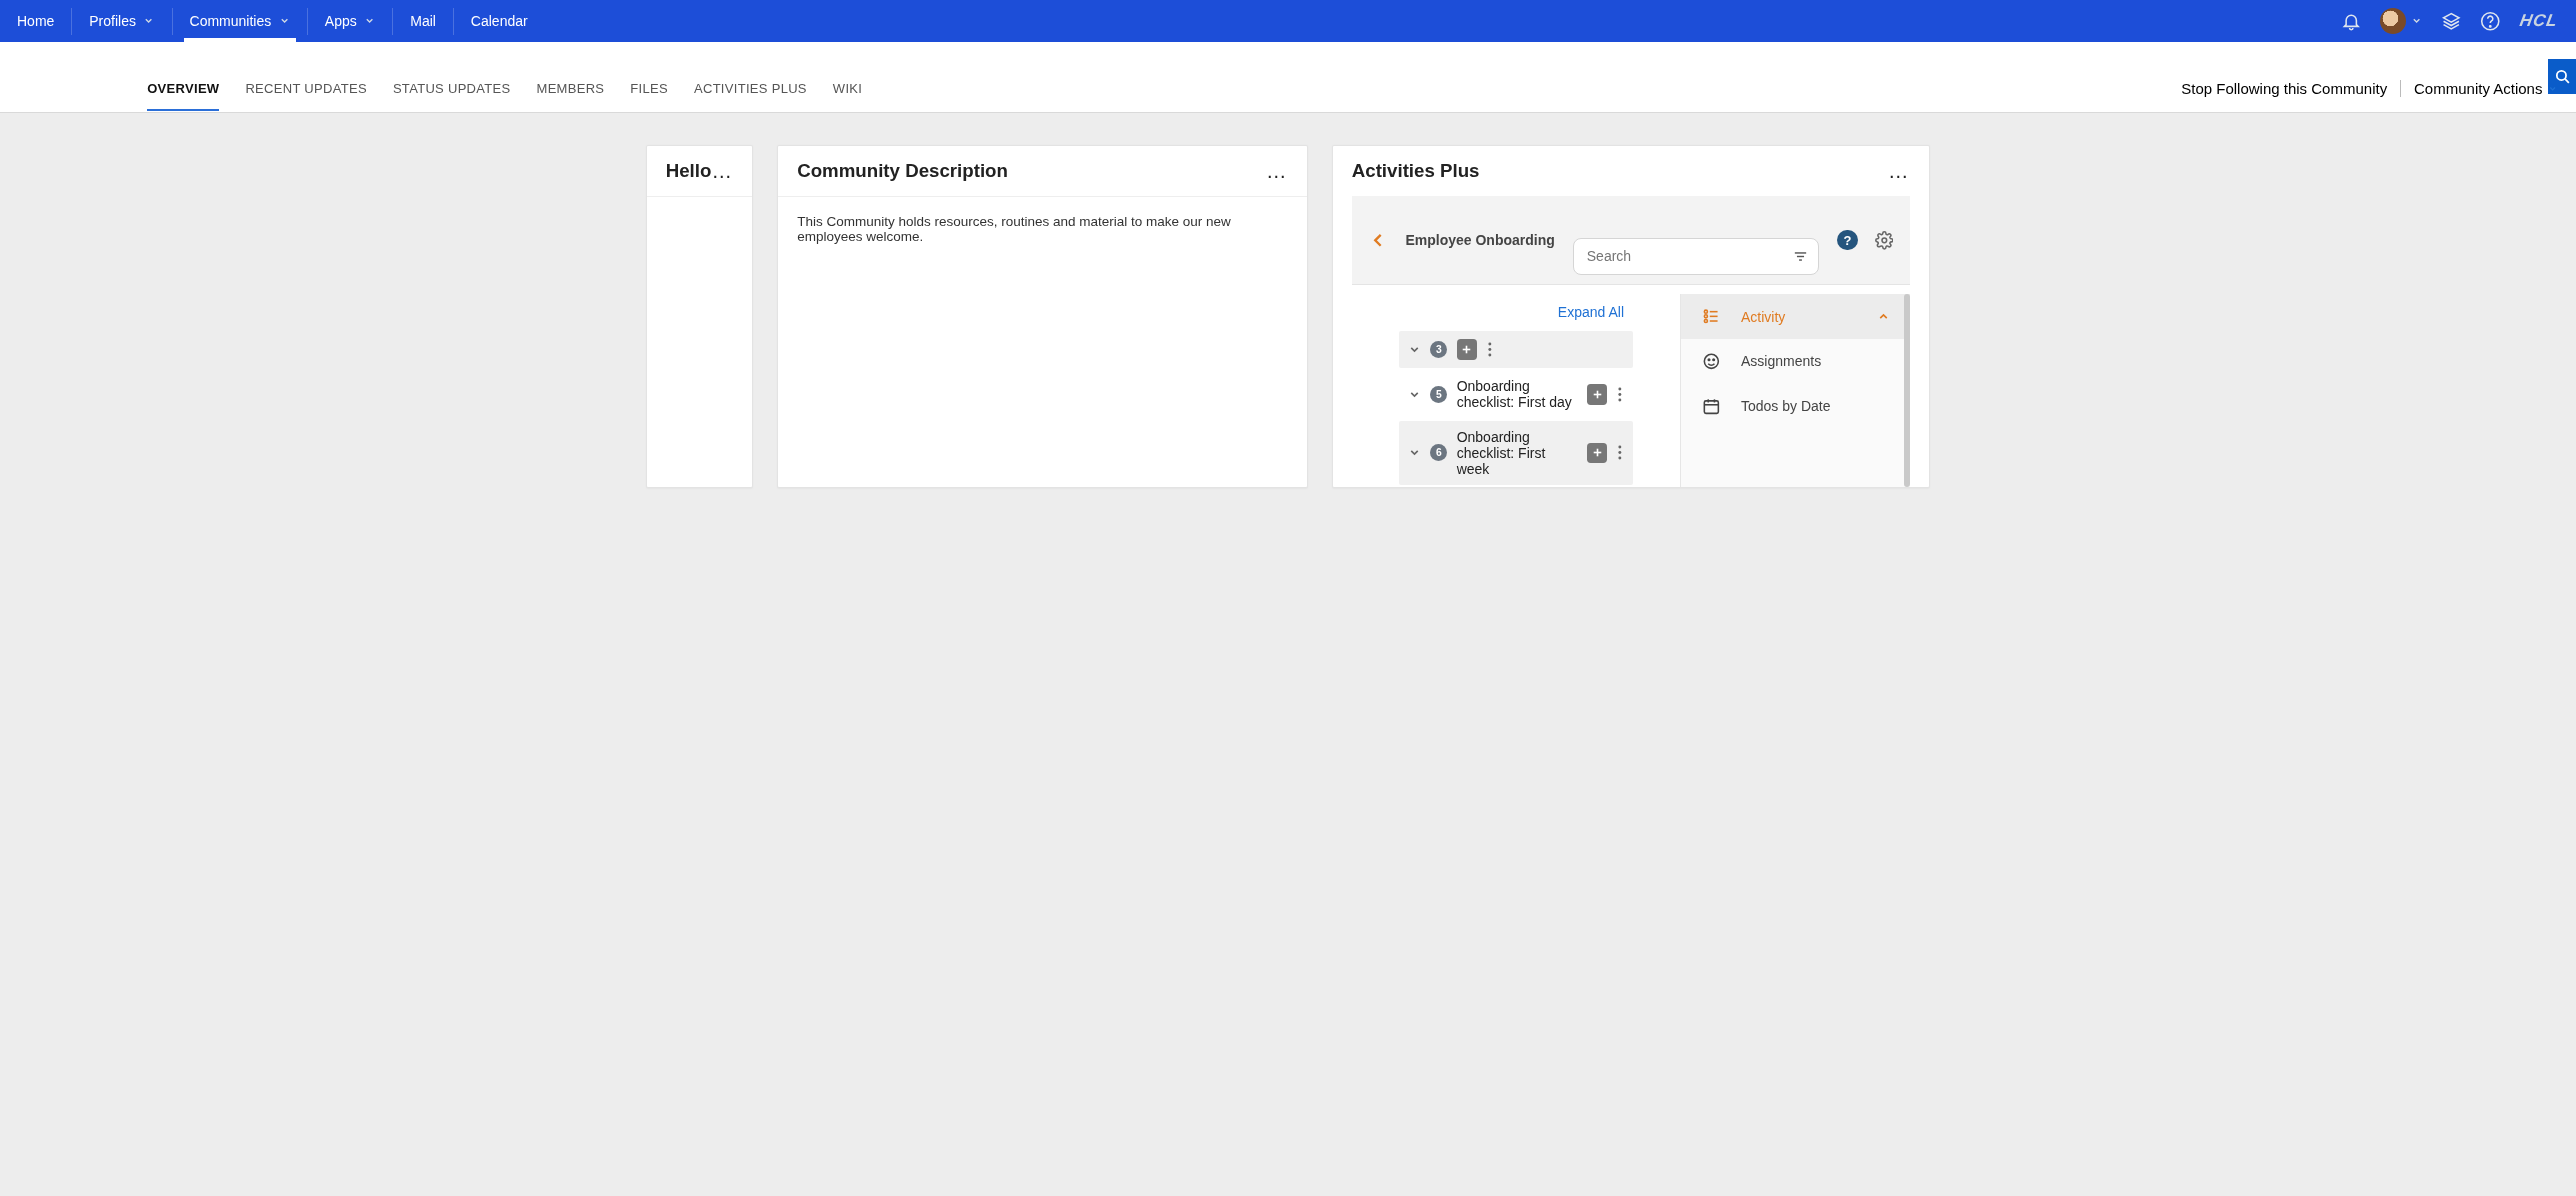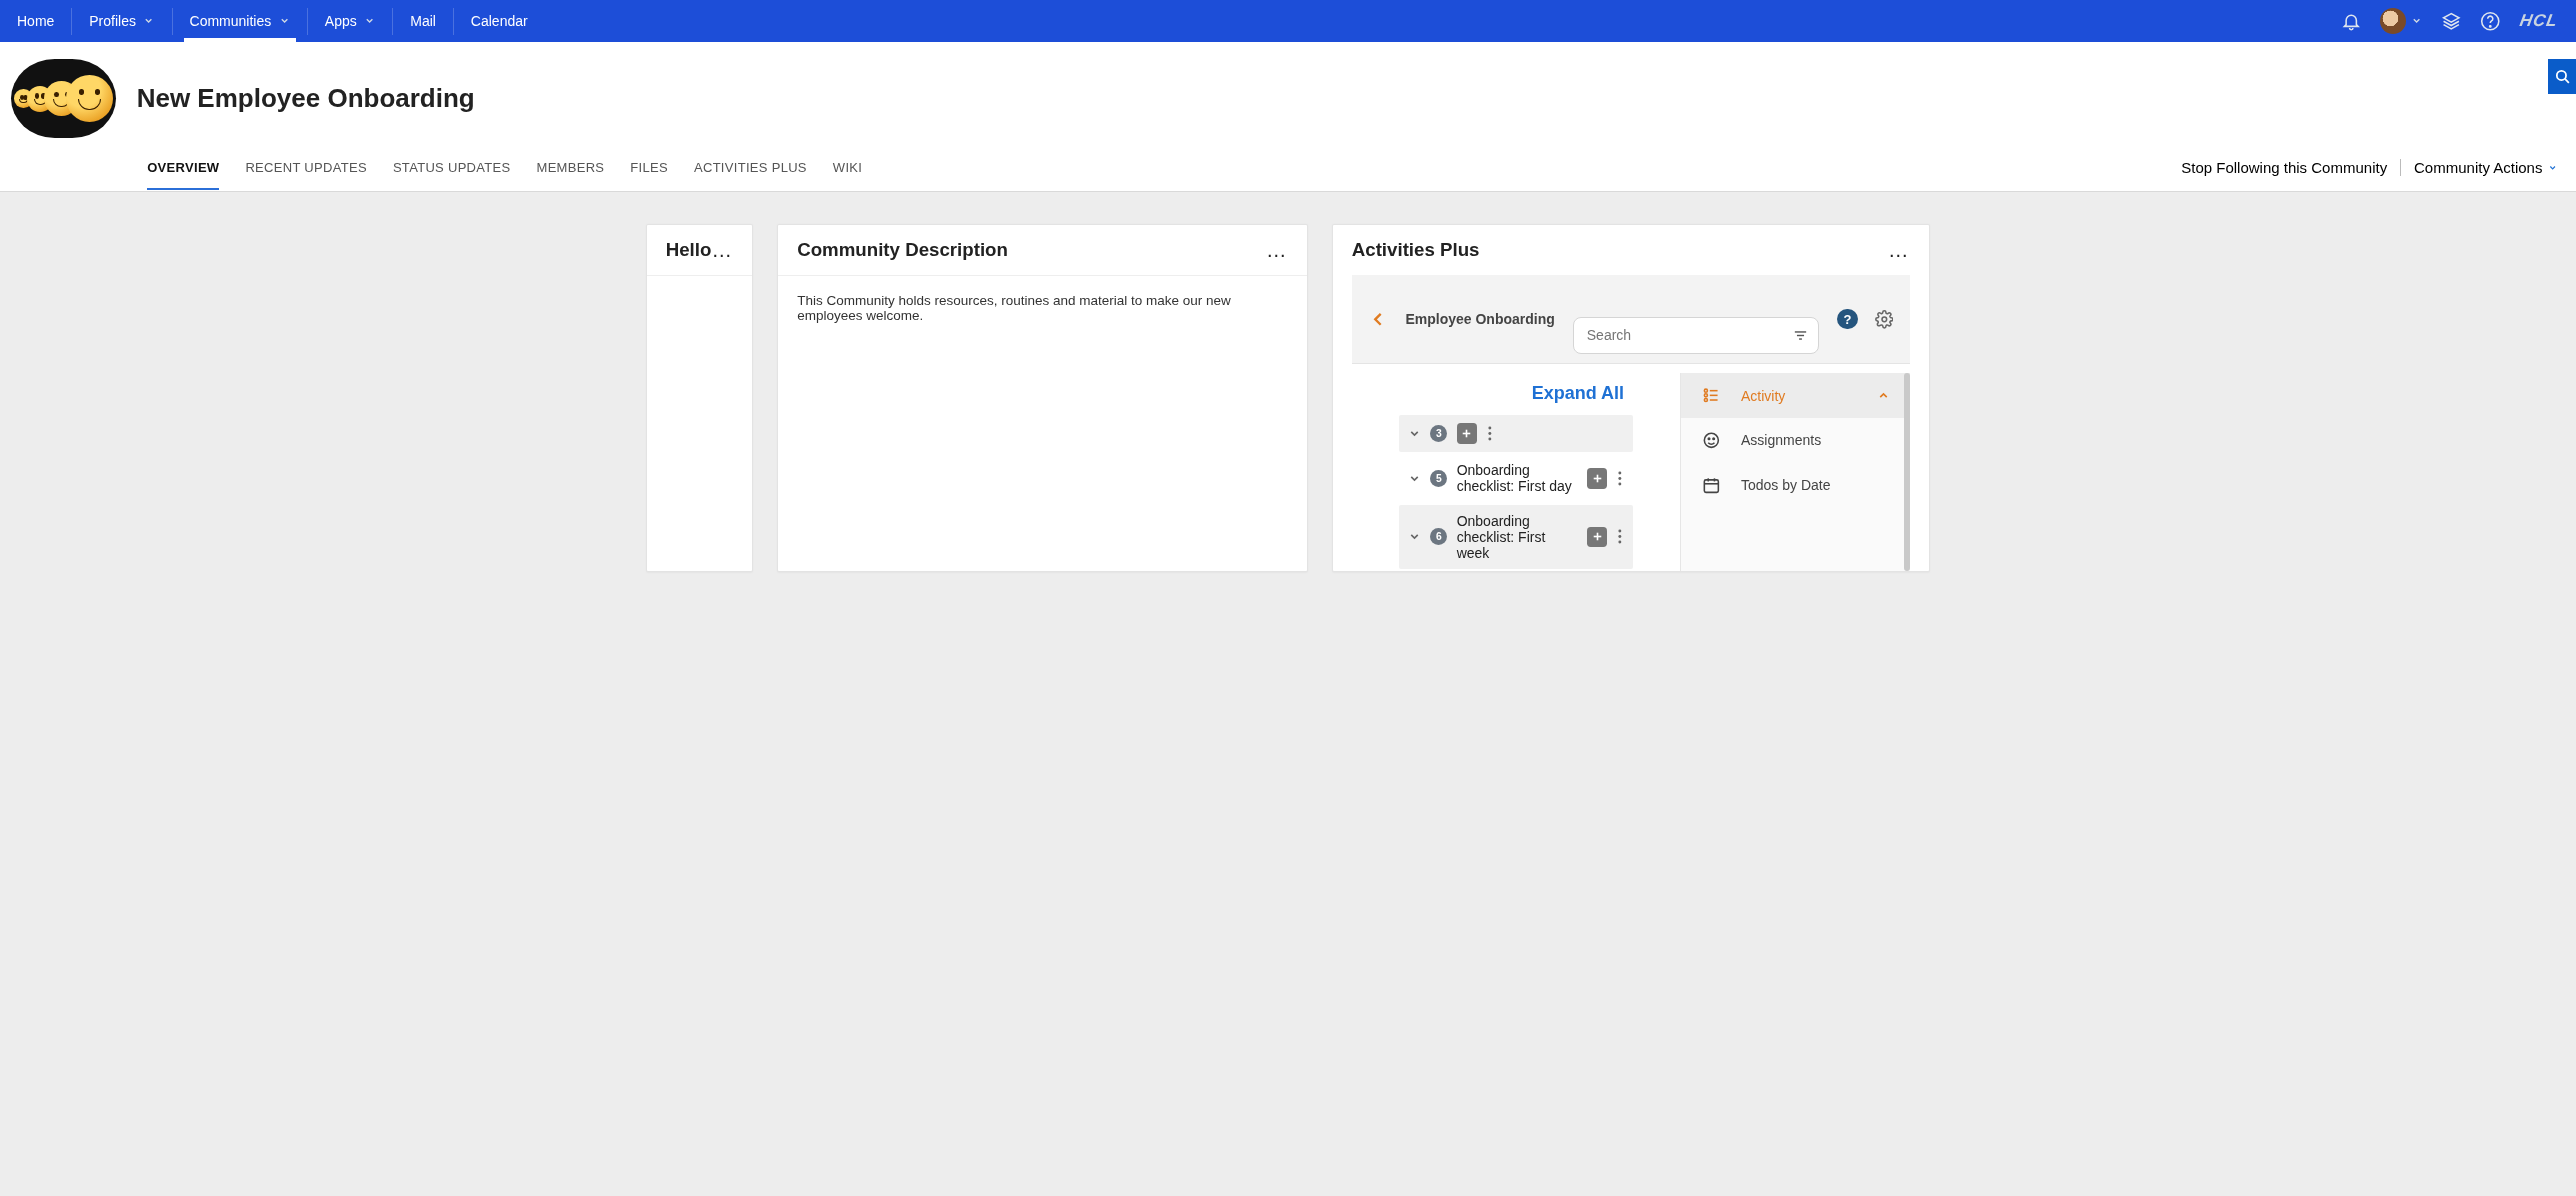--- a/index.html
+++ b/index.html
@@ -53,21 +53,21 @@
   .ap-search-wrap { flex:1; display:flex; align-items:center; background:#fff; border:0.9px solid #d5d5d5; border-radius:8px; padding: 0 9.3px; height:37px;margin-top:32px; }
   .ap-search-wrap input { flex:1; border:none; outline:none; font-size:14px; padding:7.5px 3.7px; background:transparent; }
   .ap-filter-icon { cursor:pointer; color:#555; display:inline-flex; }
   .ap-right-icons { display:flex; align-items:center; gap:17px; }
   .ap-help { width:20.5px; height:20.5px; border-radius:50%; background:#25557e; color:#fff; display:flex; align-items:center; justify-content:center; font-weight:700; cursor:pointer; font-size:13px; }
   .ap-gear { cursor:pointer; color:#666; display:inline-flex; }
 
   .ap-body { padding: 9.3px 18.7px 0; display:flex; gap:0; position:relative; }
   .ap-main { flex:1; padding: 3.7px 47px 0 47px; }
   .expand-all { text-align:right; padding: 5.6px 9.3px 9.3px 0; }
-  .expand-all a { color:#1f71d4; cursor:pointer; font-size:18px;font-weight:bold; }
+  .expand-all a { color:#1f71d4; cursor:pointer; font-size:14px; }
   .ap-row { display:flex; align-items:center; gap:9.3px; padding:8.4px 9.3px; border-radius:1.9px; margin:1.9px 0; }
   .ap-row.alt { background:#f0f0f0; }
   .ap-row .chev { cursor:pointer; color:#666; display:inline-flex; }
   .ap-count { width:17px; height:17px; border-radius:50%; background:#6c7681; color:#fff; font-size:10.3px; display:inline-flex; align-items:center; justify-content:center; font-weight:600; }
   .ap-row-title { flex:1; font-size:14px; color:#222; }
   .ap-add { width:20.5px; height:20.5px; background:#777; border-radius:3.7px; color:#fff; display:flex; align-items:center; justify-content:center; cursor:pointer; }
   .ap-more { cursor:pointer; color:#666; padding:0 1.9px; display:inline-flex; }
 
   .ap-side { width: 230px; border-left:0.9px solid #e6e6e6; background:#fafafa; position:relative; }
   .ap-side::after { content:""; position:absolute; right:0; top:0; bottom:0; width:6.5px; background:#c9c9c9; border-radius:3.7px; }
@@ -156,39 +156,20 @@
   </div>
 </div>
 
 <div class="comm-header">
   <div class="search-global">
     <svg width="17" height="17" viewBox="0 0 24 24" fill="none" stroke="#fff" stroke-width="2.5">
         <circle cx="10.5" cy="10.5" r="6.5"></circle>
         <line x1="21" y1="21" x2="15.5" y2="15.5"></line>
       </svg>
   </div>
-  <div class="comm-top">
-    <span class="comm-avatar">
-      <span class="smile-row">
-        <span class="smile" style="width:18.7px;height:18.7px;">
-            <span class="mouth"></span>
-          </span>
-        <span class="smile" style="width:26px;height:26px;margin-left:-5.6px;">
-            <span class="mouth"></span>
-          </span>
-        <span class="smile" style="width:35px;height:35px;margin-left:-9.3px;">
-            <span class="mouth"></span>
-          </span>
-        <span class="smile" style="width:47px;height:47px;margin-left:-13px;">
-            <span class="mouth"></span>
-          </span>
-      </span>
-    </span>
-    <h1 class="comm-title">New Employee Onboarding</h1>
-  </div>
   <div class="comm-tabs">
     <div class="comm-tab active"><span>OVERVIEW</span></div>
     <div class="comm-tab"><span>RECENT UPDATES</span></div>
     <div class="comm-tab"><span>STATUS UPDATES</span></div>
     <div class="comm-tab"><span>MEMBERS</span></div>
     <div class="comm-tab"><span>FILES</span></div>
     <div class="comm-tab"><span>ACTIVITIES PLUS</span></div>
     <div class="comm-tab"><span>WIKI</span></div>
   </div>
   <div class="comm-actions-row">

